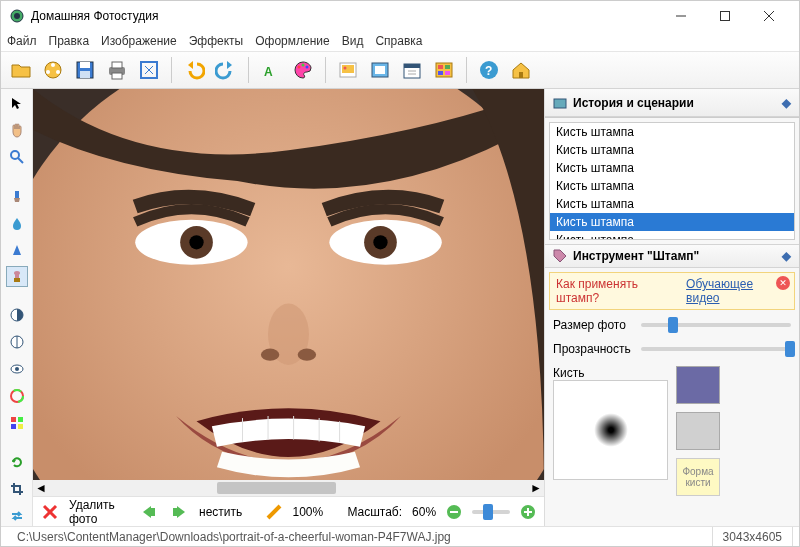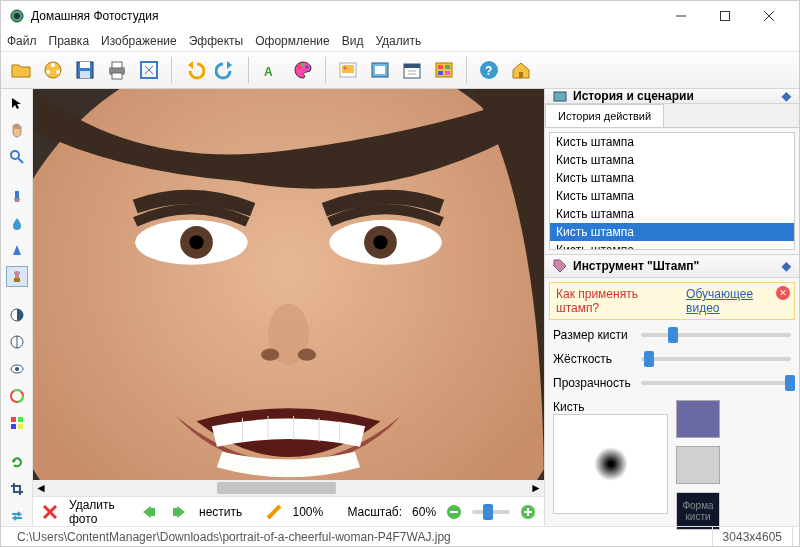--- a/index.html
+++ b/index.html
@@ -42,21 +42,21 @@
 .props{padding:4px 8px;display:flex;flex-direction:column;gap:10px;font-size:11px;}
 .proprow{display:flex;align-items:center;gap:8px;}
 .proprow label{width:80px;}
 .slider{flex:1;height:4px;background:#d4d4d4;position:relative;border-radius:2px;}
 .slider .knob{position:absolute;width:10px;height:16px;background:#3d8ad8;border-radius:2px;top:-6px;}
 .brushbox{display:flex;gap:8px;padding:6px 8px;}
 .brushprev{width:115px;height:100px;background:#fff;border:1px solid #ccc;display:flex;align-items:center;justify-content:center;}
 .blackdot{width:34px;height:34px;background:radial-gradient(circle,#000 10%,rgba(0,0,0,0) 70%);border-radius:50%;}
 .swatches{display:flex;flex-direction:column;gap:8px;align-items:center;}
 .swatch{width:44px;height:38px;border:1px solid #aaa;}
-.formbtn{width:44px;height:38px;border:1px solid #ccc;background:#0f172a;font-size:10px;color:#888;display:flex;align-items:center;justify-content:center;text-align:center;line-height:1.1;}
+.formbtn{width:44px;height:38px;border:1px solid #ccc;background:#fef9c3;font-size:10px;color:#888;display:flex;align-items:center;justify-content:center;text-align:center;line-height:1.1;}
 .zoomslider{width:90px;height:4px;background:#d4d4d4;position:relative;border-radius:2px;}
 .zoomslider .knob{position:absolute;width:10px;height:16px;background:#3d8ad8;border-radius:2px;top:-6px;left:30%;}
 .pin{margin-left:auto;color:#3d6db0;}
 svg{display:block}
 </style>
 </head>
 <body>
 
 <div class="titlebar">
   <span class="icon">
@@ -84,21 +84,21 @@
     </div>
 </div>
 
 <div class="menubar">
   <span>Файл</span>
   <span>Правка</span>
   <span>Изображение</span>
   <span>Эффекты</span>
   <span>Оформление</span>
   <span>Вид</span>
-  <span>Удалить</span>
+  <span>Справка</span>
 </div>
 
 <div class="toolbar">
   <div class="tbtn">
       <svg width="22" height="22">
         <path d="M2 6h7l2 2h9v10H2z" fill="#f6c145" stroke="#a87a12"></path>
       </svg>
     </div>
   <div class="tbtn">
       <svg width="22" height="22">
@@ -398,21 +398,20 @@
     <div class="panelhdr">
       <span>
           <svg width="14" height="14">
             <rect x="1" y="3" width="12" height="9" fill="#6ab" stroke="#357"></rect>
           </svg>
         </span>
       <span>История и сценарии</span>
       <span class="pin">◆</span>
     </div>
     <div class="tabs">
-      <div class="tab active">История действий</div>
     </div>
     <div class="historylist">
       <div class="row">Кисть штампа</div>
       <div class="row">Кисть штампа</div>
       <div class="row">Кисть штампа</div>
       <div class="row">Кисть штампа</div>
       <div class="row">Кисть штампа</div>
       <div class="row sel">Кисть штампа</div>
       <div class="row">Кисть штампа</div>
     </div>
@@ -425,29 +424,23 @@
       <span>Инструмент "Штамп"</span>
       <span class="pin">◆</span>
     </div>
     <div class="helpbar">
       <span style="color:#c33;">Как применять штамп?</span>
       <a href="#">Обучающее видео</a>
       <span class="closebtn">✕</span>
     </div>
     <div class="props">
       <div class="proprow">
-        <label>Размер кисти</label>
+        <label>Размер фото</label>
         <div class="slider">
             <div class="knob" style="left:18%"></div>
-          </div>
-      </div>
-      <div class="proprow">
-        <label>Жёсткость</label>
-        <div class="slider">
-            <div class="knob" style="left:2%"></div>
           </div>
       </div>
       <div class="proprow">
         <label>Прозрачность</label>
         <div class="slider">
             <div class="knob" style="left:96%"></div>
           </div>
       </div>
     </div>
     <div class="brushbox">

